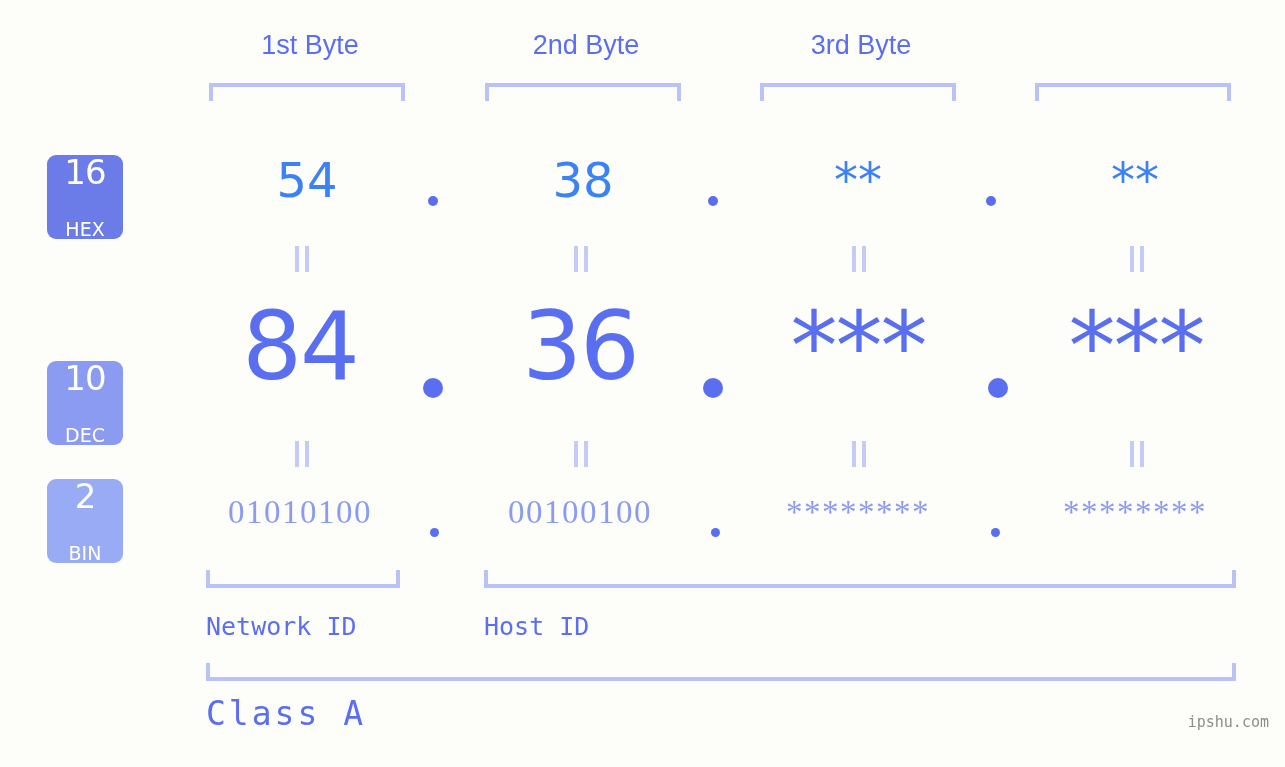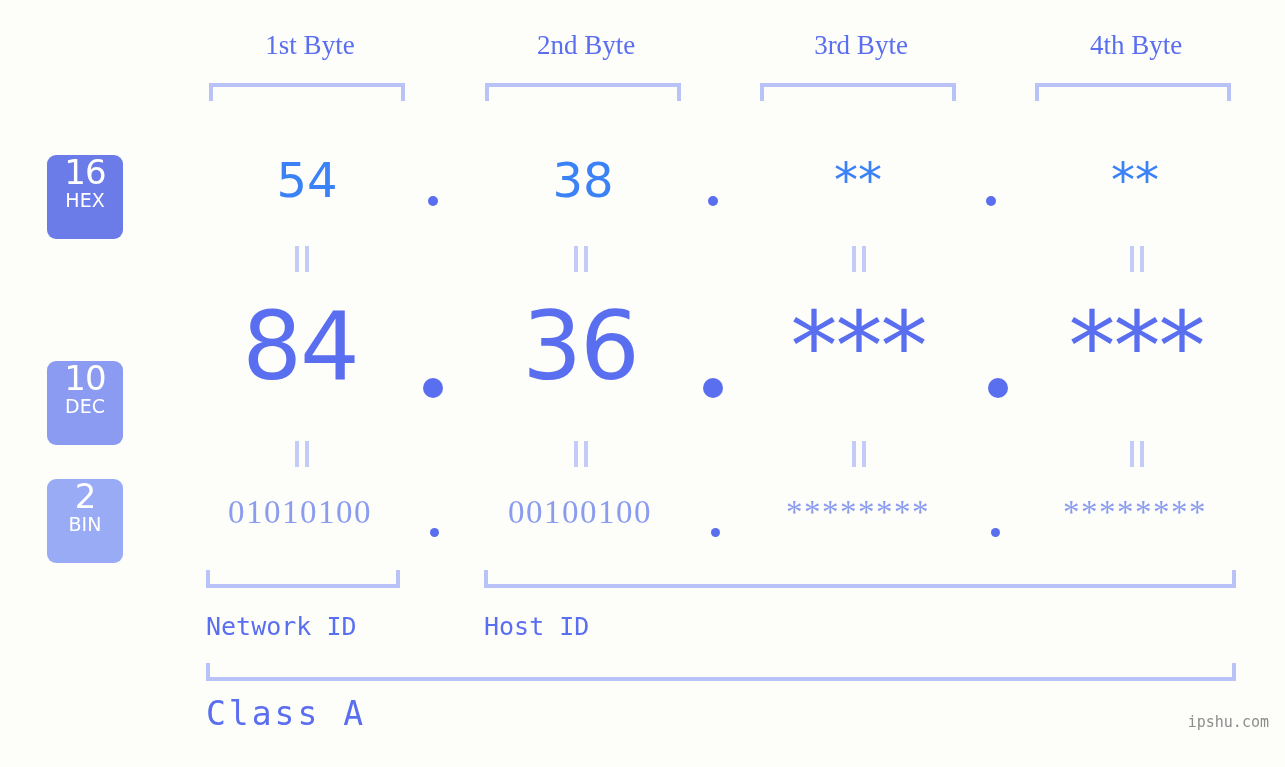--- a/index.html
+++ b/index.html
@@ -18,21 +18,21 @@
     position: absolute;
     inset: 0;
   }
 
   
   .byte-title {
     position: absolute;
     top: 30px;
     width: 220px;
     text-align: center;
-    font-family: Liberation Serif, serif;
+    font-family: Liberation Sans, sans-serif;
     font-size: 27px;
     letter-spacing: 0px;
     color: #5a6ef0;
     white-space: nowrap;
   }
 
   
   .bracket {
     position: absolute;
     border: 4px solid #b9c3f7;
@@ -54,21 +54,21 @@
   .badge {
     position: absolute;
     left: 47px;
     width: 76px;
     height: 84px;
     border-radius: 9px;
     color: #ffffff;
     display: flex;
     flex-direction: column;
     align-items: center;
-    justify-content: flex-start;
+    justify-content: space-between;
     line-height: 1;
   }
   .badge .num {
     font-family: "DejaVu Sans", sans-serif;
     font-size: 34px;
     font-weight: 400;
     letter-spacing: -1px;
   }
   .badge .lbl {
     font-family: "DejaVu Sans", sans-serif;
@@ -167,21 +167,20 @@
   }
 </style>
 </head>
 <body>
 
 <div class="stage">
 
   <div class="byte-title" style="left:200px">1st Byte</div>
   <div class="byte-title" style="left:476px">2nd Byte</div>
   <div class="byte-title" style="left:751px">3rd Byte</div>
-  <div class="byte-title" style="left:1026px">4th Byte</div>
 
   <div class="bracket bracket-down" style="left:209px; top:83px; width:196px"></div>
   <div class="bracket bracket-down" style="left:485px; top:83px; width:196px"></div>
   <div class="bracket bracket-down" style="left:760px; top:83px; width:196px"></div>
   <div class="bracket bracket-down" style="left:1035px; top:83px; width:196px"></div>
 
   <div class="badge" id="badge-hex">
     <span class="num">16</span>
     <span class="lbl">HEX</span>
   </div>

